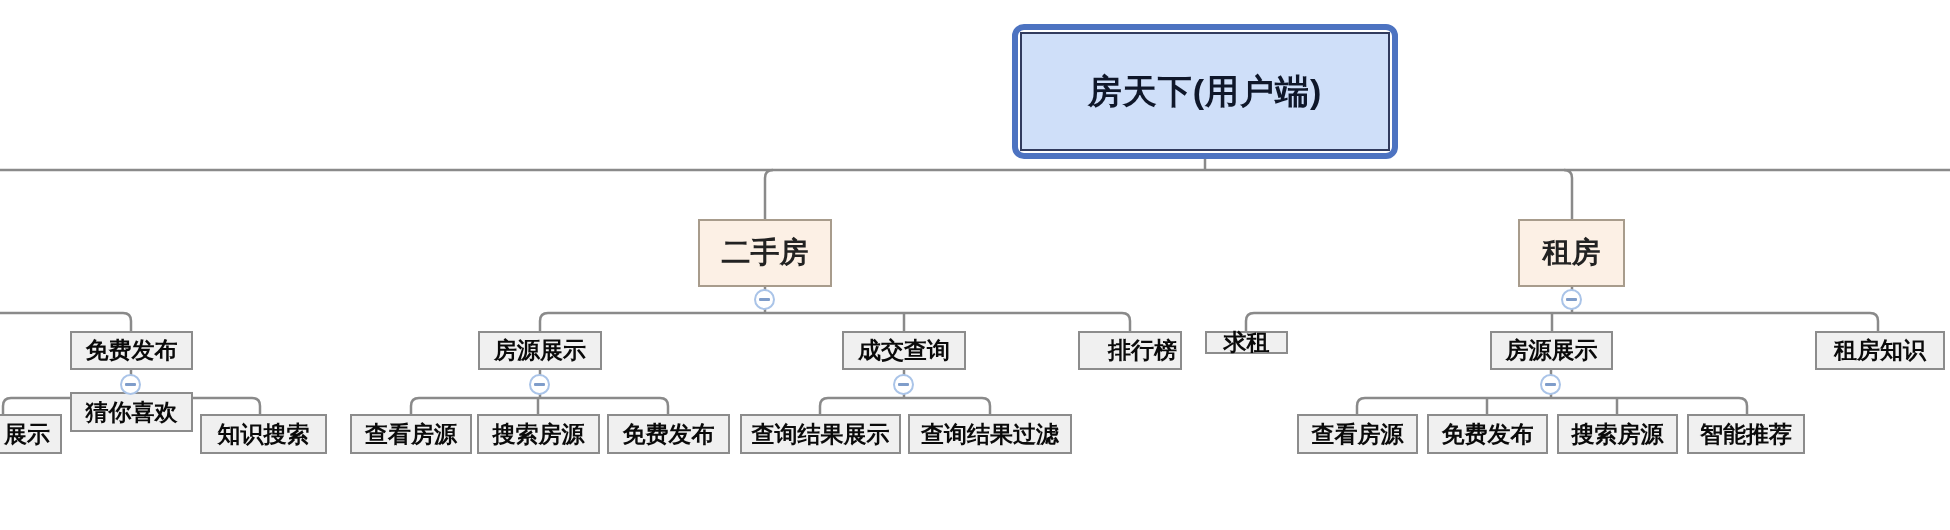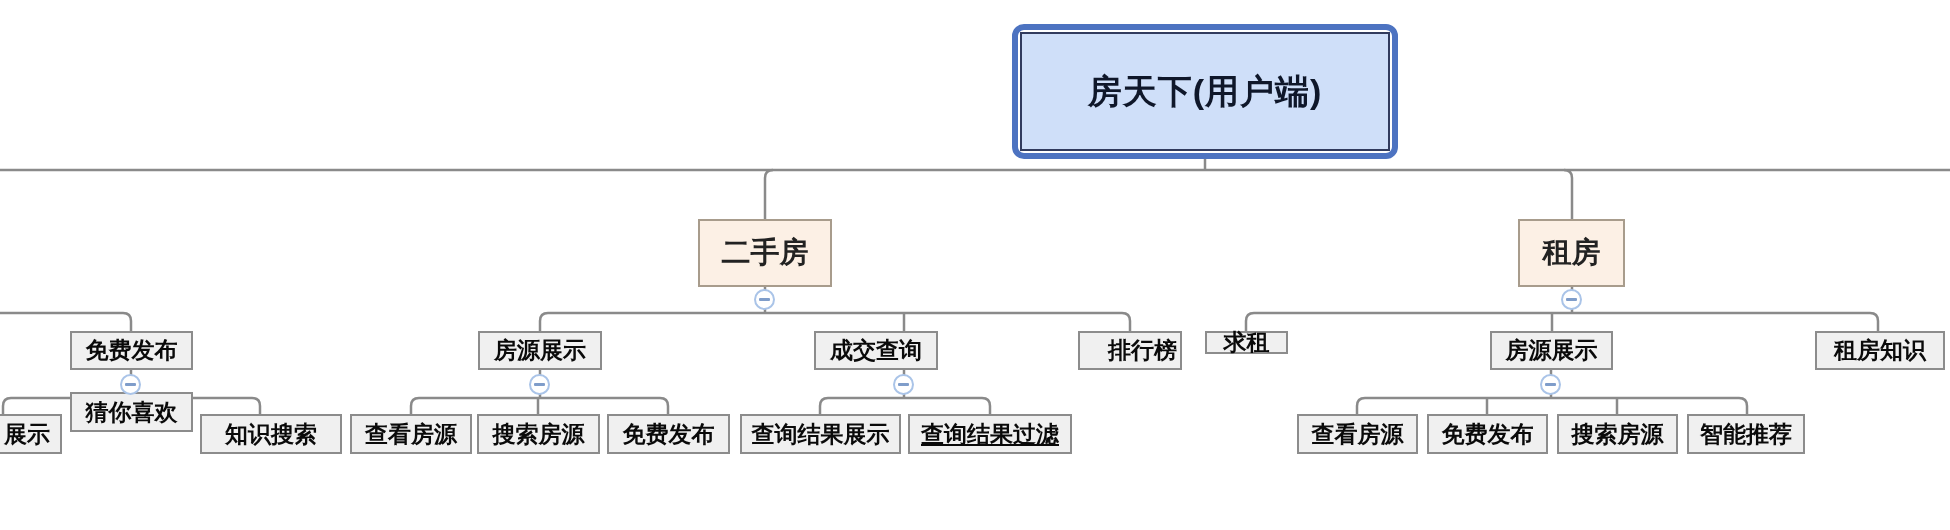--- a/index.html
+++ b/index.html
@@ -61,34 +61,34 @@
 
   <div class="node root-node" style="left:1012px;top:24px;width:386px;height:135px;">
     <div class="root-inner">房天下(用户端)</div>
   </div>
 
   <div class="node branch-node" style="left:698px;top:219px;width:134px;height:68px;">二手房</div>
   <div class="node branch-node" style="left:1518px;top:219px;width:107px;height:68px;">租房</div>
 
   <div class="node leaf-node" style="left:70px;top:331px;width:123px;height:39px;">免费发布</div>
   <div class="node leaf-node" style="left:478px;top:331px;width:124px;height:39px;">房源展示</div>
-  <div class="node leaf-node" style="left:814px;top:331px;width:124px;height:39px;">成交查询</div>
+  <div class="node leaf-node" style="left:842px;top:331px;width:124px;height:39px;">成交查询</div>
   <div class="node leaf-node" style="left:1078px;top:331px;width:104px;height:39px;padding-left:25px;">排行榜</div>
   <div class="node leaf-node" style="left:1205px;top:331px;width:83px;height:23px;">求租</div>
   <div class="node leaf-node" style="left:1490px;top:331px;width:123px;height:39px;">房源展示</div>
   <div class="node leaf-node" style="left:1815px;top:331px;width:130px;height:39px;">租房知识</div>
 
   <div class="node leaf-node clip-left" style="left:-68px;top:414px;width:130px;height:40px;">展示</div>
   <div class="node leaf-node" style="left:70px;top:392px;width:123px;height:40px;">猜你喜欢</div>
-  <div class="node leaf-node" style="left:200px;top:414px;width:142px;height:40px;text-align:center;">知识搜索</div>
+  <div class="node leaf-node" style="left:200px;top:414px;width:127px;height:40px;text-align:center;">知识搜索</div>
   <div class="node leaf-node" style="left:350px;top:414px;width:122px;height:40px;">查看房源</div>
   <div class="node leaf-node" style="left:477px;top:414px;width:123px;height:40px;">搜索房源</div>
   <div class="node leaf-node" style="left:607px;top:414px;width:123px;height:40px;">免费发布</div>
   <div class="node leaf-node" style="left:740px;top:414px;width:161px;height:40px;">查询结果展示</div>
-  <div class="node leaf-node" style="left:908px;top:414px;width:164px;height:40px;text-decoration:underline;">查询结果过滤</div>
+  <div class="node leaf-node" style="left:908px;top:414px;width:164px;height:40px;">查询结果过滤</div>
   <div class="node leaf-node" style="left:1297px;top:414px;width:121px;height:40px;">查看房源</div>
   <div class="node leaf-node" style="left:1427px;top:414px;width:121px;height:40px;">免费发布</div>
   <div class="node leaf-node" style="left:1557px;top:414px;width:121px;height:40px;">搜索房源</div>
   <div class="node leaf-node" style="left:1687px;top:414px;width:118px;height:40px;">智能推荐</div>
 
   <div class="collapse" style="left:754px;top:289px;">
     <span class="bar"></span>
   </div>
   <div class="collapse" style="left:1561px;top:289px;">
     <span class="bar"></span>

